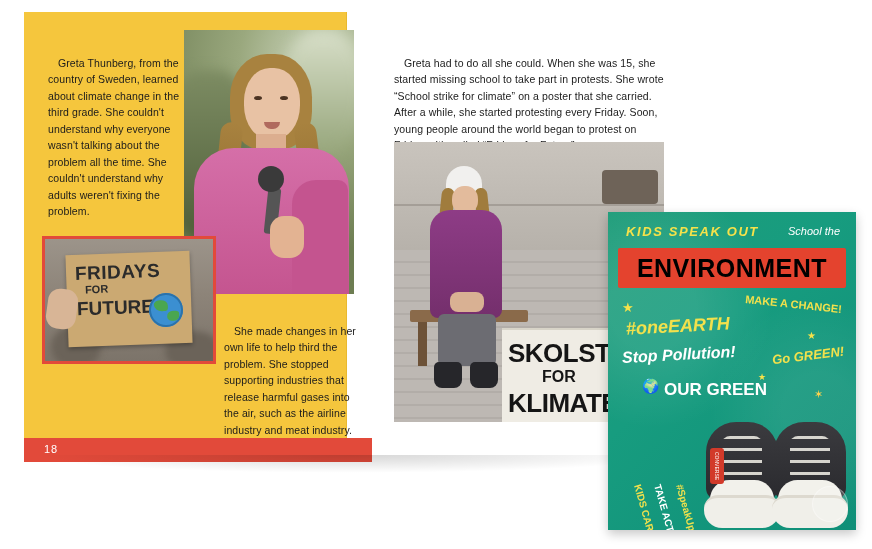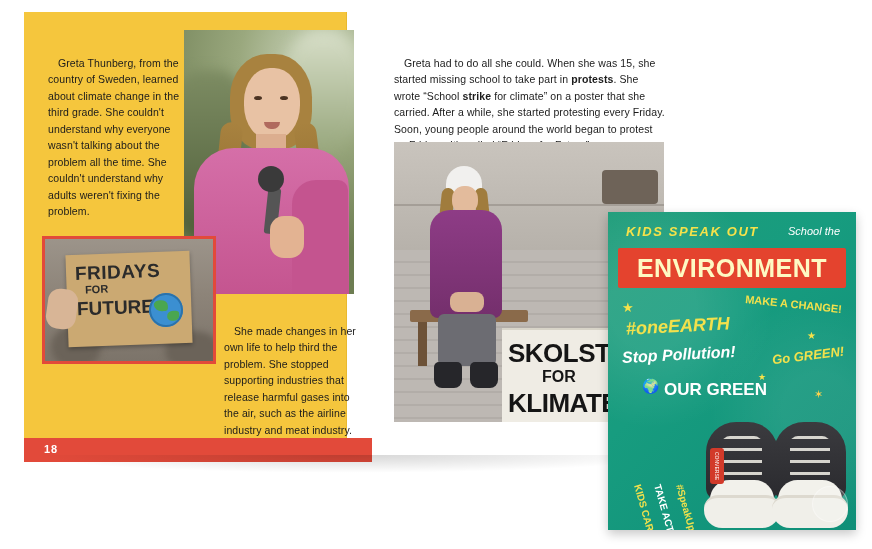--- a/index.html
+++ b/index.html
@@ -45,21 +45,21 @@
     background: #ffffff;
   }
 
   
   .body-text {
     color: #1b1b1b;
     font-size: 10.5px;
     line-height: 16.5px;
     letter-spacing: .1px;
   }
-  .body-text b { font-weight: bold; }
+  .body-text b { font-weight: normal; }
 
   #left-para-1 {
     position: absolute;
     left: 24px;
     top: 32px;
     width: 132px;
     text-indent: 10px;
   }
 
   
@@ -316,21 +316,21 @@
     width: 348px;
     height: 24px;
     background: #e24a3a;
   }
   #page-number {
     position: absolute;
     left: 20px;
     top: 5px;
     color: #ffffff;
     font-size: 11px;
-    font-weight: bold;
+    font-weight: normal;
     letter-spacing: 1px;
   }
 
   
   #spread-shadow {
     position: absolute;
     left: 30px;
     top: 455px;
     width: 644px;
     height: 18px;
@@ -366,21 +366,21 @@
   #cover-kicker .kick-sub {
     position: absolute; right: 4px; top: 3px;
     color: #ffffff; font-size: 11px; font-style: italic;
   }
   #cover-title-band {
     position: absolute; left: 10px; top: 36px; width: 228px; height: 40px;
     background: #e4432e; border-radius: 2px;
   }
   #cover-title {
     position: absolute; left: 0; right: 0; top: 6px;
-    text-align: center; color: #fef9c3; font-weight: bold;
+    text-align: center; color: #000000; font-weight: bold;
     font-size: 25px; letter-spacing: .5px;
   }
   .cover-slogan { position: absolute; font-weight: bold; }
   #slogan-oneearth {
     left: 18px; top: 104px; color: #f2e14c; font-size: 18px; font-style: italic;
     transform: rotate(-3deg);
   }
   #slogan-makeachange {
     right: 14px; top: 86px; color: #f2e14c; font-size: 11px; text-align: center;
     line-height: 13px; transform: rotate(6deg);

